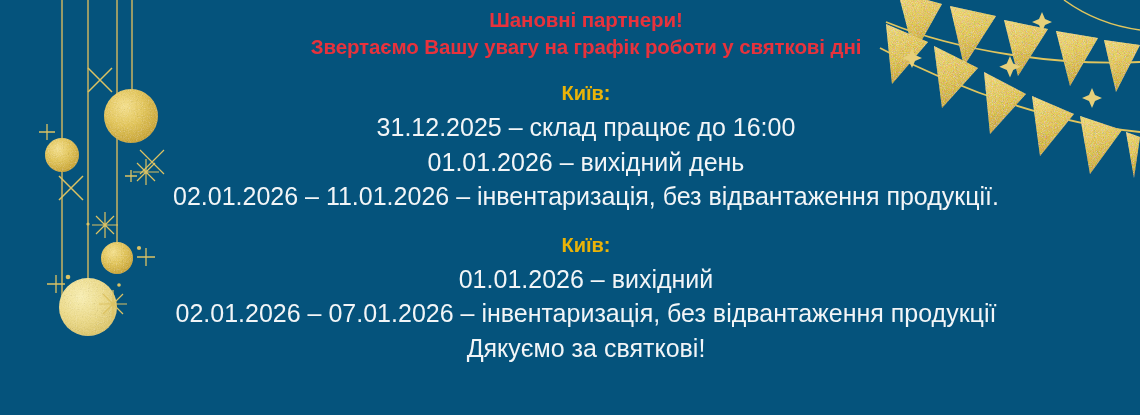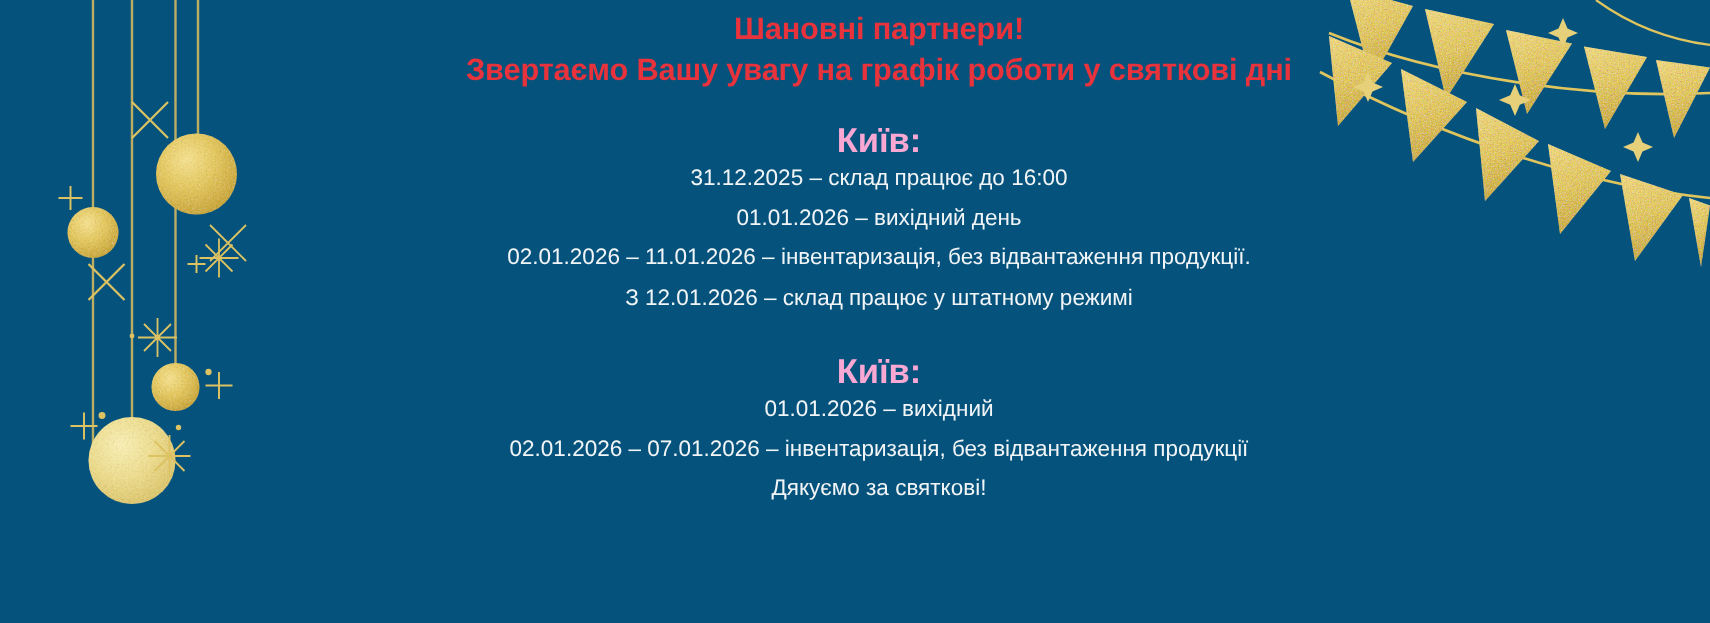--- a/index.html
+++ b/index.html
@@ -49,33 +49,34 @@
     font-size: 20.5px;
     line-height: 27px;
     letter-spacing: -0.1px;
     white-space: nowrap;
   }
   .headline .l2 { font-size: 20.5px; }
 
   .city-block { margin-top: 0; }
 
   .city-name {
-    color: #f9a8d4;
+    color: #eab308;
     font-weight: bold;
-    font-size: 23px;
+    font-size: 20px;
     line-height: 26px;
     white-space: nowrap;
   }
 
   .line {
     color: #f2f5f7;
-    font-size: 15px;
+    font-size: 25px;
     line-height: 26.5px;
     font-weight: 400;
     white-space: nowrap;
+    margin-top: 8px;
   }
 
   .spacer-kyiv { height: 20px; }
   .spacer-lviv { height: 22px; }
 </style>
 </head>
 <body>
 
 <div id="banner">
 
@@ -206,21 +207,20 @@
       <div class="l2">Звертаємо Вашу увагу на графік роботи у святкові дні</div>
     </div>
 
     <div class="spacer-kyiv"></div>
 
     <div class="city-block">
       <div class="city-name">Київ:</div>
       <div class="line">31.12.2025 – склад працює до 16:00</div>
       <div class="line">01.01.2026 – вихідний день</div>
       <div class="line">02.01.2026 – 11.01.2026 – інвентаризація, без відвантаження продукції.</div>
-      <div class="line">З 12.01.2026 – склад працює у штатному режимі</div>
     </div>
 
     <div class="spacer-lviv"></div>
 
     <div class="city-block">
       <div class="city-name">Київ:</div>
       <div class="line">01.01.2026 – вихідний</div>
       <div class="line">02.01.2026 – 07.01.2026 – інвентаризація, без відвантаження продукції</div>
       <div class="line">Дякуємо за святкові!</div>
     </div>

